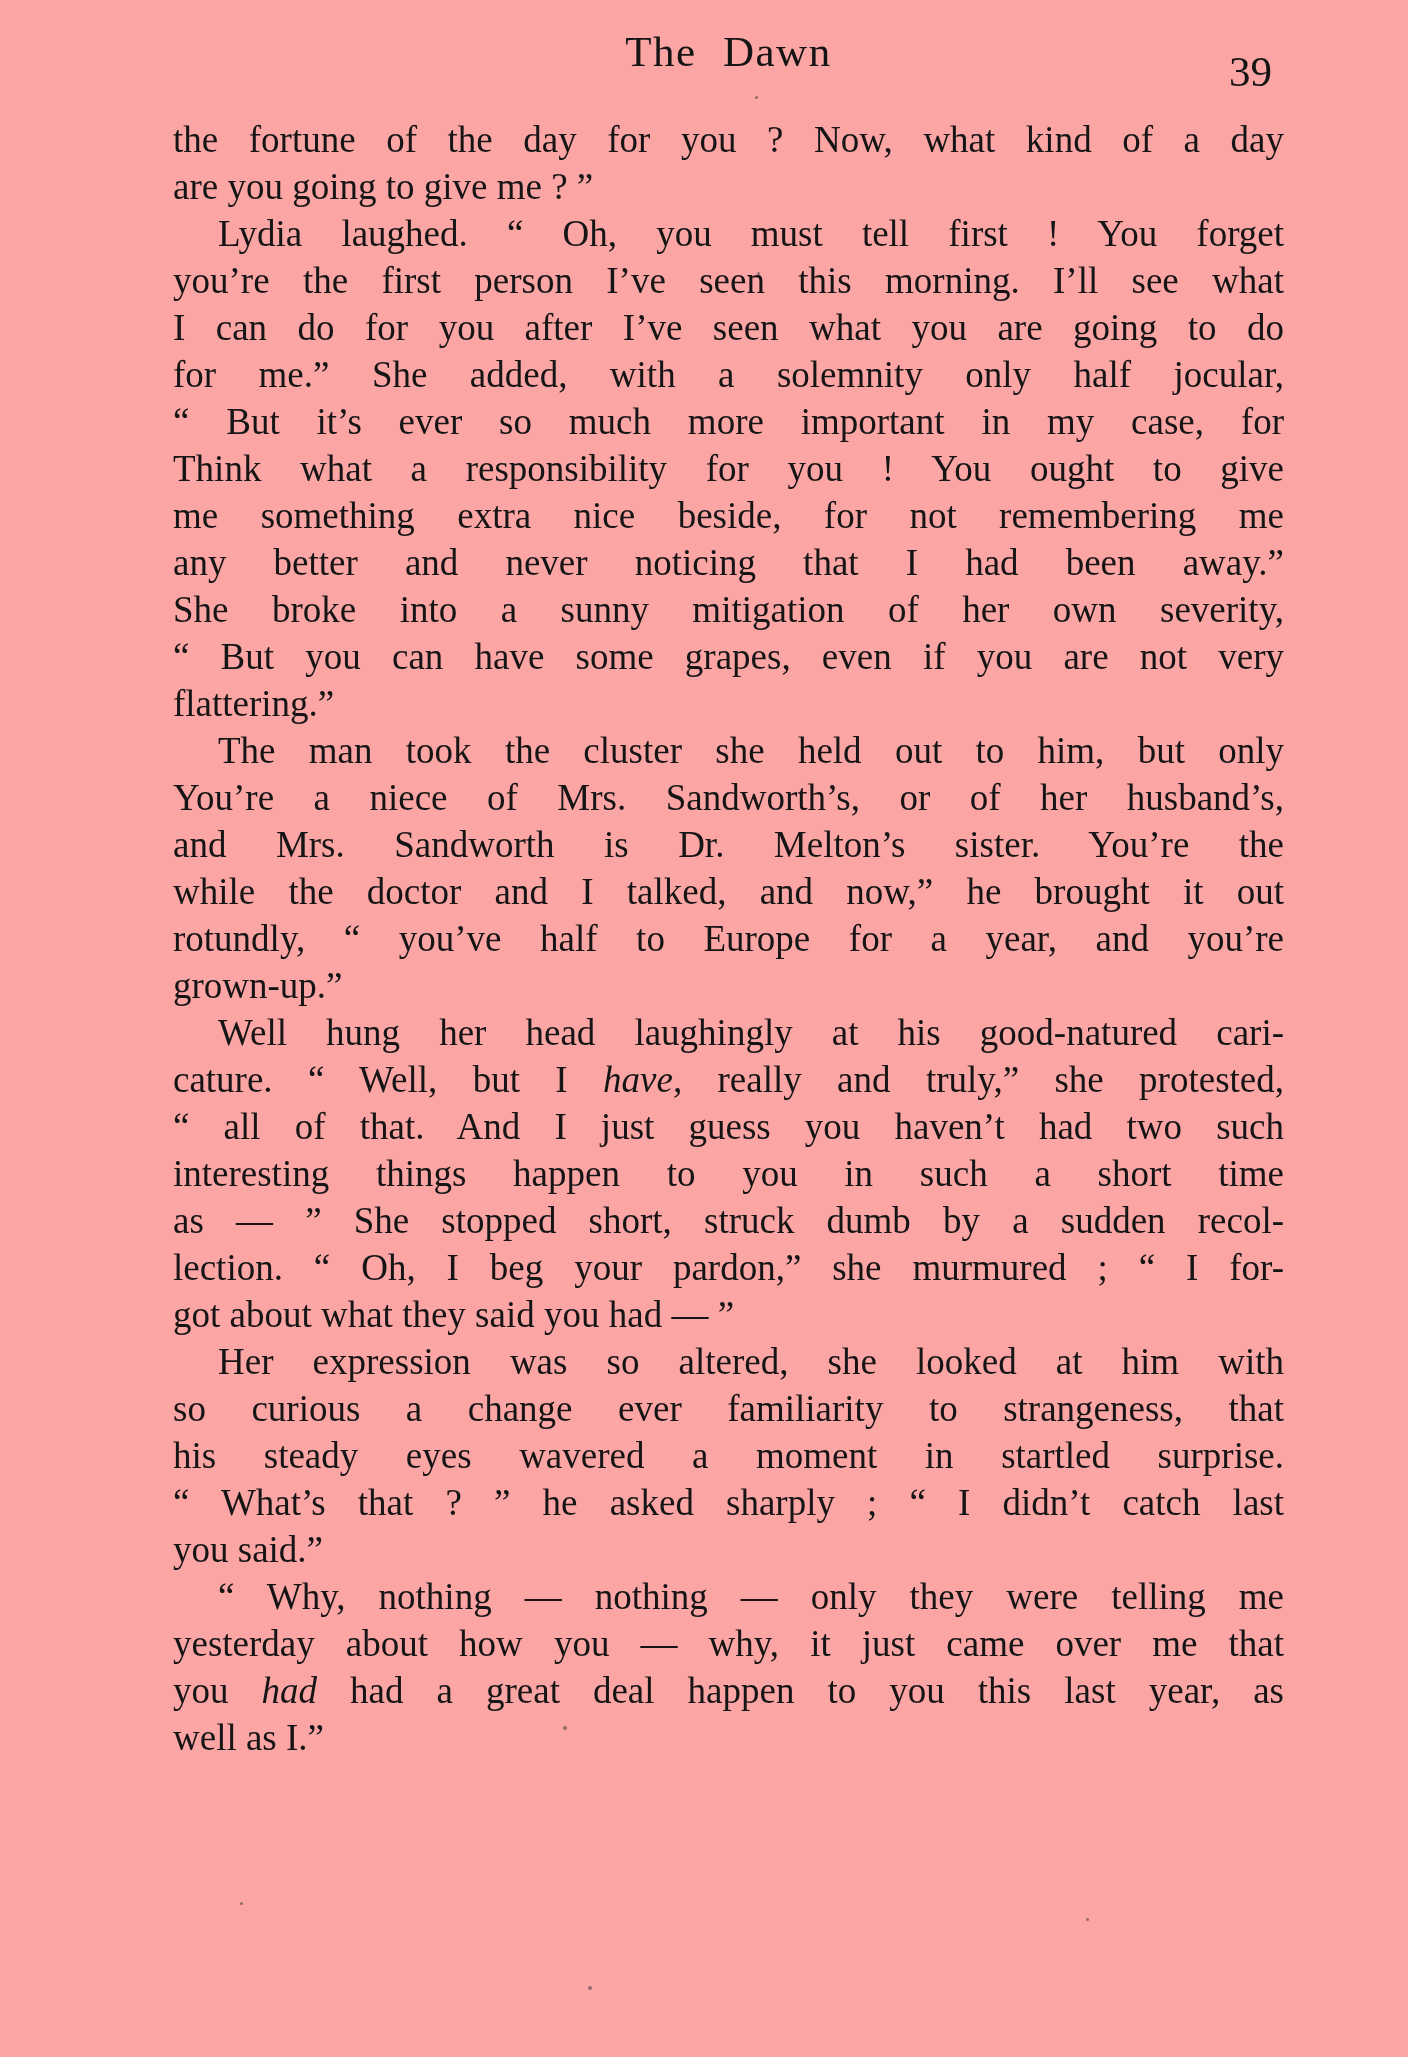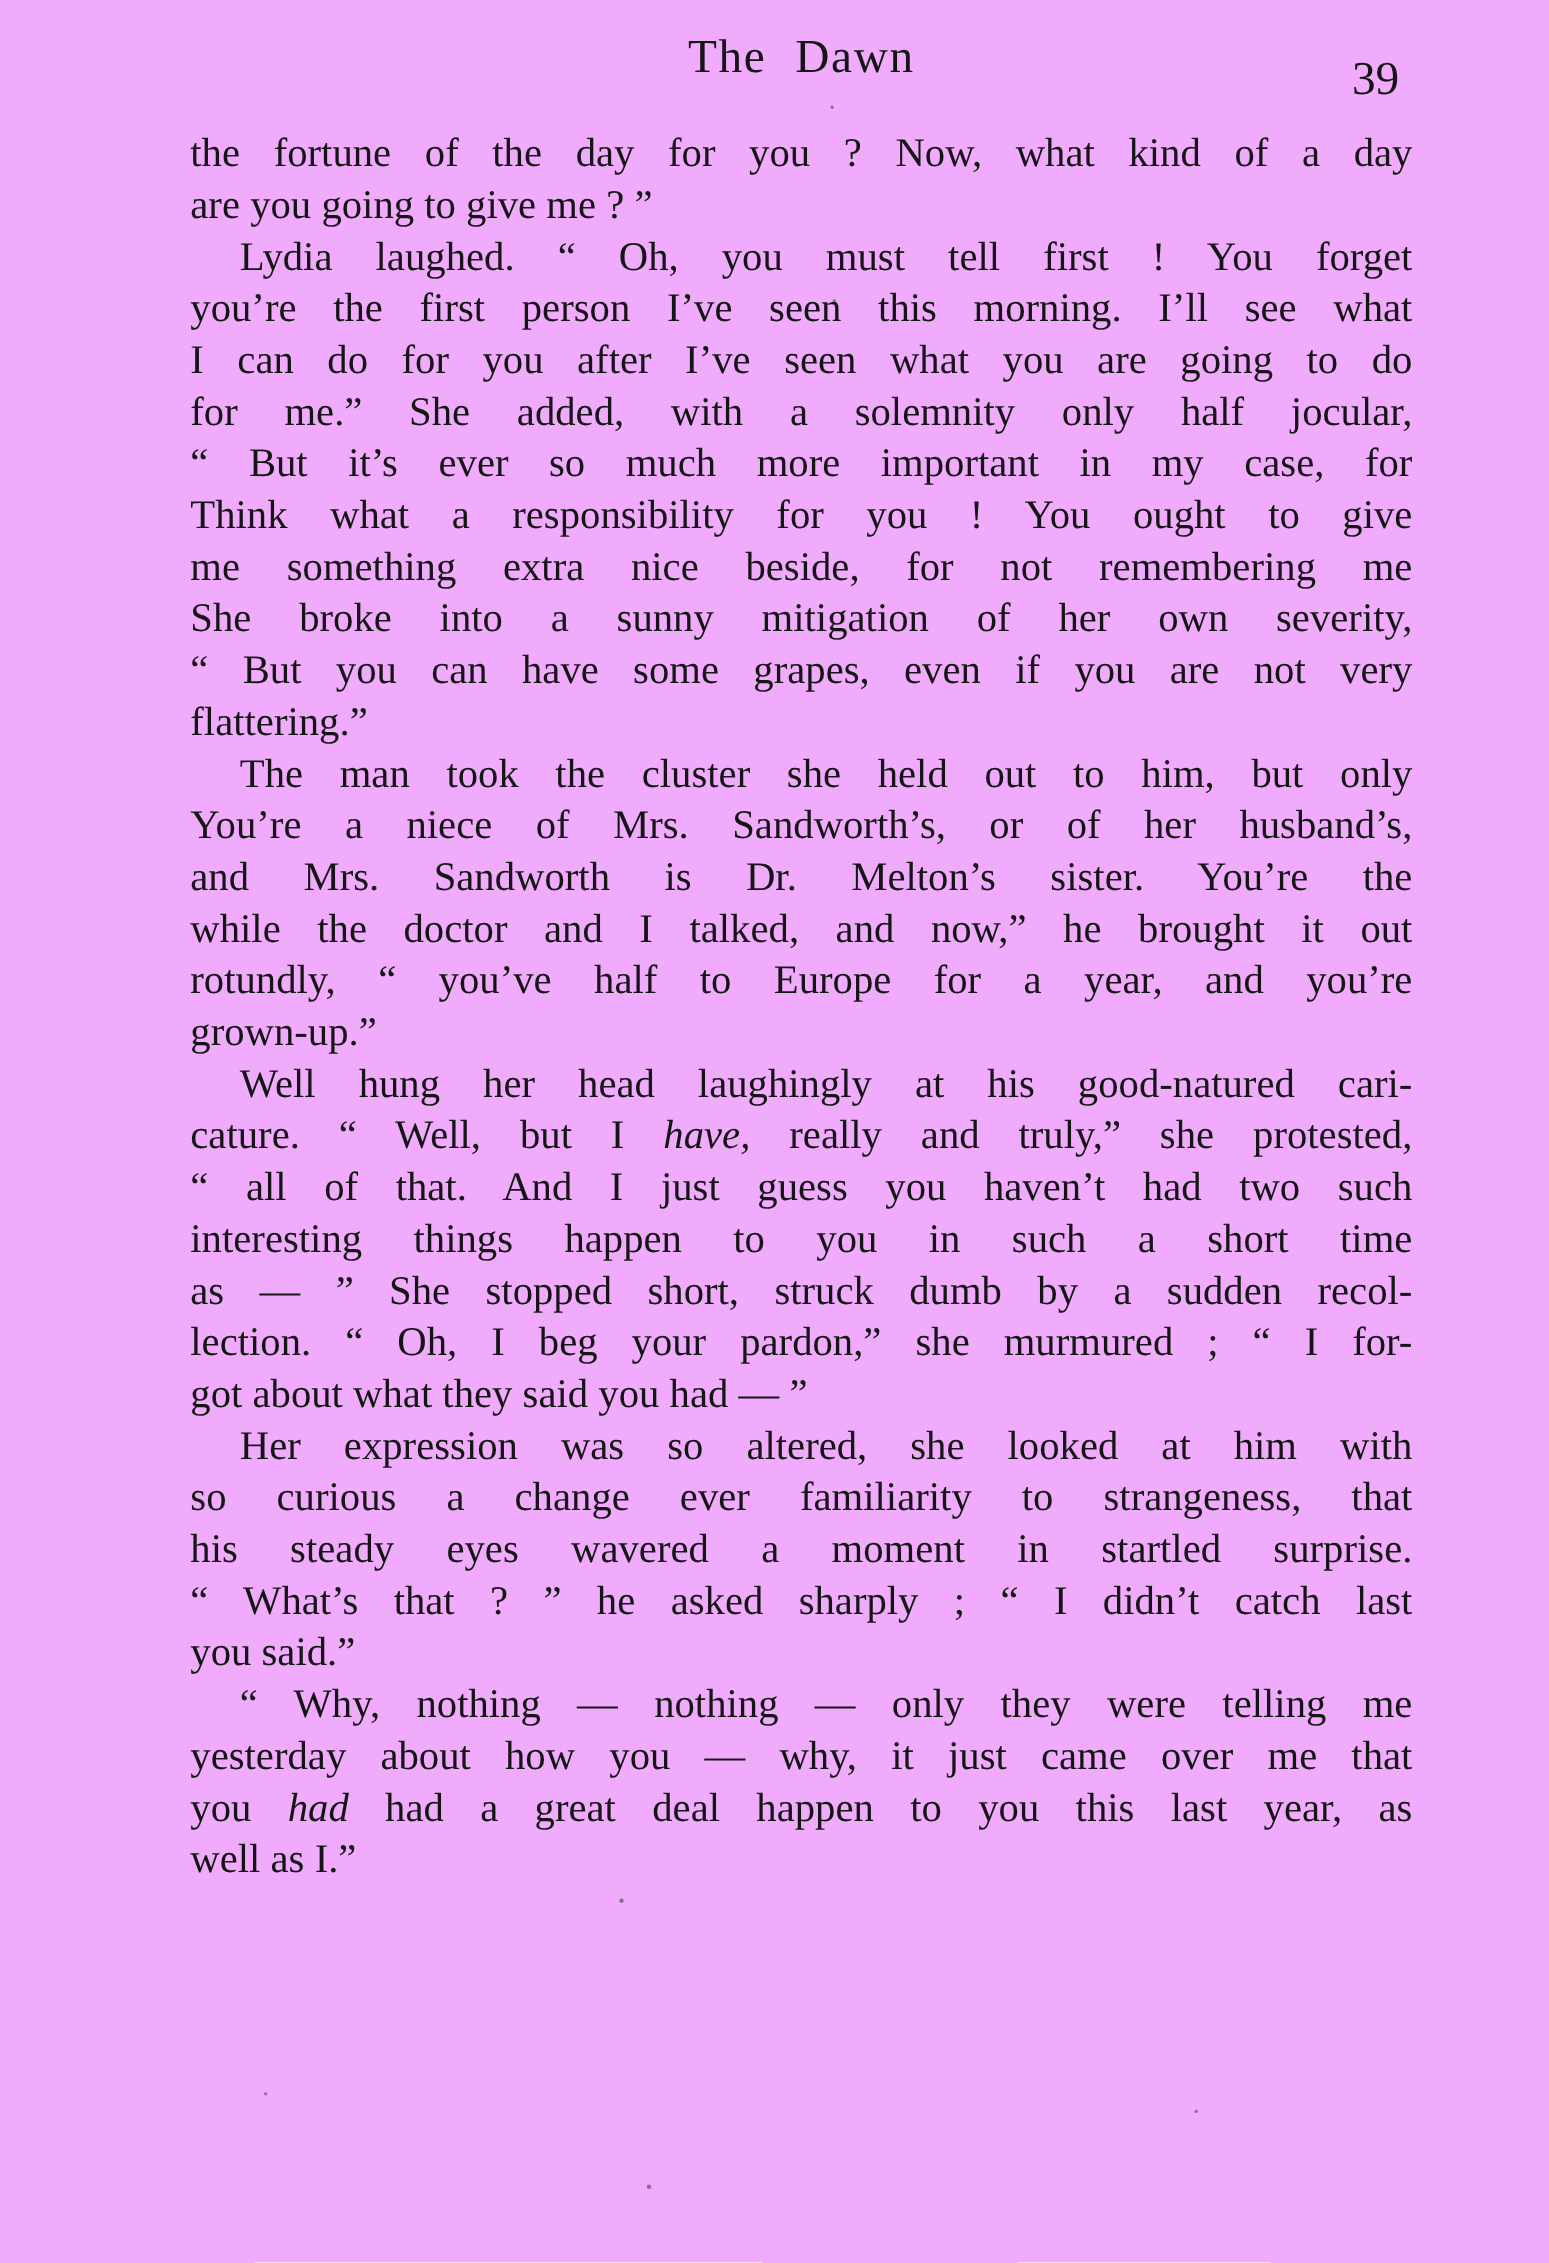--- a/index.html
+++ b/index.html
@@ -1,20 +1,20 @@
 <!DOCTYPE html>
 <html><head>
 <meta charset="utf-8">
 <style>
   html, body { margin: 0; padding: 0; background: #ffffff; }
   .page {
     position: relative;
     width: 1408px;
     height: 2057px;
-    background: #f0abfc;
+    background: #fca5a5;
     font-family: "Liberation Serif", "DejaVu Serif", serif;
     color: #151515;
     overflow: hidden;
   }
   .header {
     position: absolute;
     left: 173px;
     top: 30px;
     width: 1111px;
     height: 70px;
@@ -75,20 +75,21 @@
         <div class="line last"><span>are you going to give me ? ”</span></div>
       </div>
       <div class="paragraph">
         <div class="line indent"><span>Lydia laughed.   “ Oh, you must tell first !   You forget</span></div>
         <div class="line"><span>you’re the first person I’ve seen this morning.   I’ll see what</span></div>
         <div class="line"><span>I can do for you after I’ve seen what you are going to do</span></div>
         <div class="line"><span>for me.”   She added, with a solemnity only half jocular,</span></div>
         <div class="line"><span>“ But it’s ever so much more important in my case, for</span></div>
         <div class="line"><span>Think what a responsibility for you !   You ought to give</span></div>
         <div class="line"><span>me something extra nice beside, for not remembering me</span></div>
+        <div class="line"><span>any better and never noticing that I had been away.”</span></div>
         <div class="line"><span>She broke into a sunny mitigation of her own severity,</span></div>
         <div class="line"><span>“ But you can have some grapes, even if you are not very</span></div>
         <div class="line last"><span>flattering.”</span></div>
       </div>
       <div class="paragraph">
         <div class="line indent"><span>The man took the cluster she held out to him, but only</span></div>
         <div class="line"><span>You’re a niece of Mrs. Sandworth’s, or of her husband’s,</span></div>
         <div class="line"><span>and Mrs. Sandworth is Dr. Melton’s sister.   You’re the</span></div>
         <div class="line"><span>while the doctor and I talked, and now,” he brought it out</span></div>
         <div class="line"><span>rotundly, “ you’ve half to Europe for a year, and you’re</span></div>

